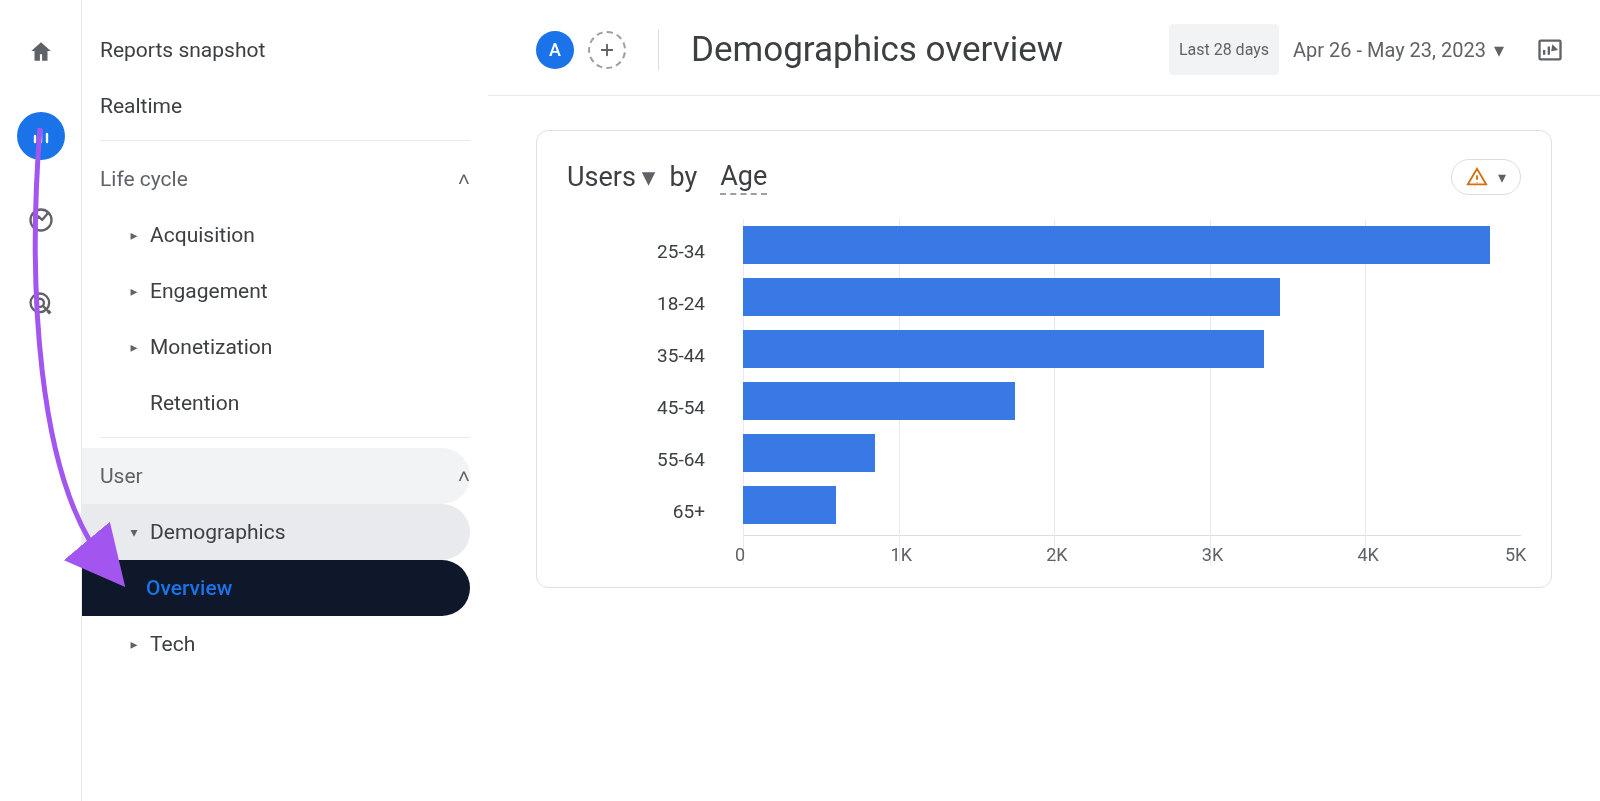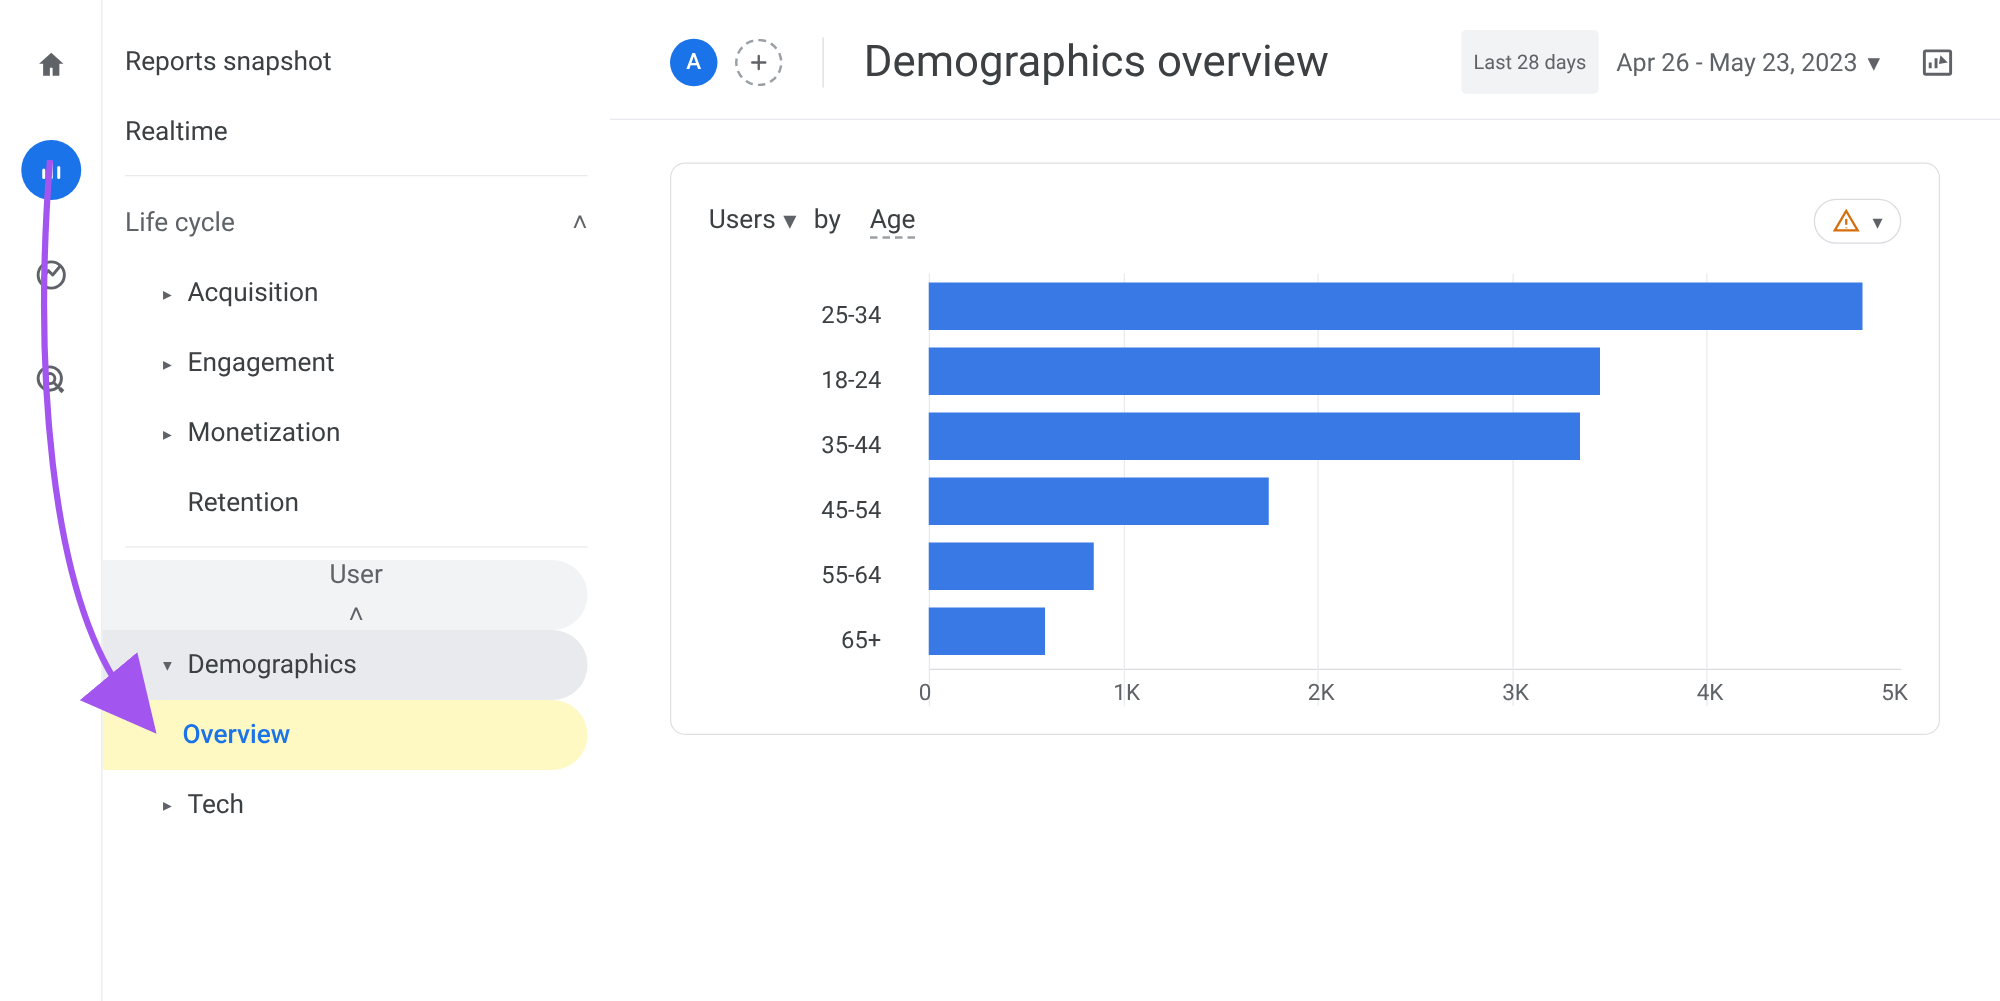--- a/index.html
+++ b/index.html
@@ -13,41 +13,41 @@
   
   .sidebar { width: 406px; padding-top: 22px; }
   .sidebar hr { border: none; border-top: 1px solid #e8eaed; margin: 6px 18px 10px 18px; }
   .nav-item { display: flex; align-items: center; height: 56px; padding-left: 18px; font-size: 21px; color: #3c4043; cursor: pointer; border-radius: 0 28px 28px 0; margin-right: 18px; }
   .nav-item.sub1 { padding-left: 40px; }
   .nav-item.sub2 { padding-left: 64px; }
   .nav-item.section { color: #5f6368; }
   .nav-item .caret { width: 24px; display: inline-flex; justify-content: center; margin-right: 4px; color: #5f6368; font-size: 14px; }
   .nav-item .spacer { flex: 1; }
   .nav-item .chevron { color: #5f6368; }
-  .nav-item.sel-soft { background: #f1f3f4; flex-direction: column; }
+  .nav-item.sel-soft { background: #f1f3f4; }
   .nav-item.sel-mid { background: #e8eaed; }
-  .nav-item.sel-active { background: #fef9c3; color: #1a73e8; font-weight: 500; text-align: center; }
+  .nav-item.sel-active { background: #0f172a; color: #1a73e8; font-weight: 500; text-align: center; }
 
   
   .main { flex: 1; display: flex; flex-direction: column; }
   .header { display: flex; align-items: center; padding: 24px 36px 20px 48px; border-bottom: 1px solid #e8eaed; gap: 14px; }
   .chip { width: 38px; height: 38px; border-radius: 50%; display: flex; align-items: center; justify-content: center; font-size: 18px; font-weight: 500; }
   .chip.blue { background: #1a73e8; color: #fff; }
   .chip.add { border: 2px dashed #9aa0a6; color: #5f6368; background: #fff; cursor: pointer; }
   .vbar { width: 1px; height: 40px; background: #dadce0; margin: 0 18px; }
   .title { font-size: 35px; color: #3c4043; flex: 1; }
   .badge { background: #f1f3f4; color: #5f6368; font-size: 16px; padding: 16px 10px; border-radius: 4px; }
   .date { font-size: 20px; color: #5f6368; display: flex; align-items: center; gap: 8px; cursor: pointer; }
   .edit-btn { margin-left: 18px; color: #5f6368; cursor: pointer; }
 
   
   .content { padding: 34px 48px; }
   .card { border: 1px solid #e0e0e0; border-radius: 12px; padding: 28px 30px 22px 30px; }
   .card-head { display: flex; align-items: center; margin-bottom: 24px; }
-  .metric { font-size: 21px; color: #3c4043; display: flex; gap: 6px; }
+  .metric { font-size: 27px; color: #3c4043; display: flex; align-items: center; gap: 6px; }
   .metric .by { margin-left: 8px; }
   .metric .dim { border-bottom: 2px dashed #9aa0a6; padding-bottom: 1px; margin-left: 17px; }
   .warn-pill { margin-left: auto; border: 1px solid #dadce0; border-radius: 20px; padding: 6px 14px; display: flex; align-items: center; gap: 10px; cursor: pointer; }
   .warn-pill .tri { color: #d56e0c; }
   .warn-pill .cd { color: #5f6368; }
 
   
   .chart { display: flex; gap: 16px; }
   .ylabels { width: 160px; display: flex; flex-direction: column; padding-top: 6px; }
   .ylabels div { height: 52px; display: flex; align-items: center; justify-content: flex-end; padding-right: 22px; font-size: 19px; color: #3c4043; }

